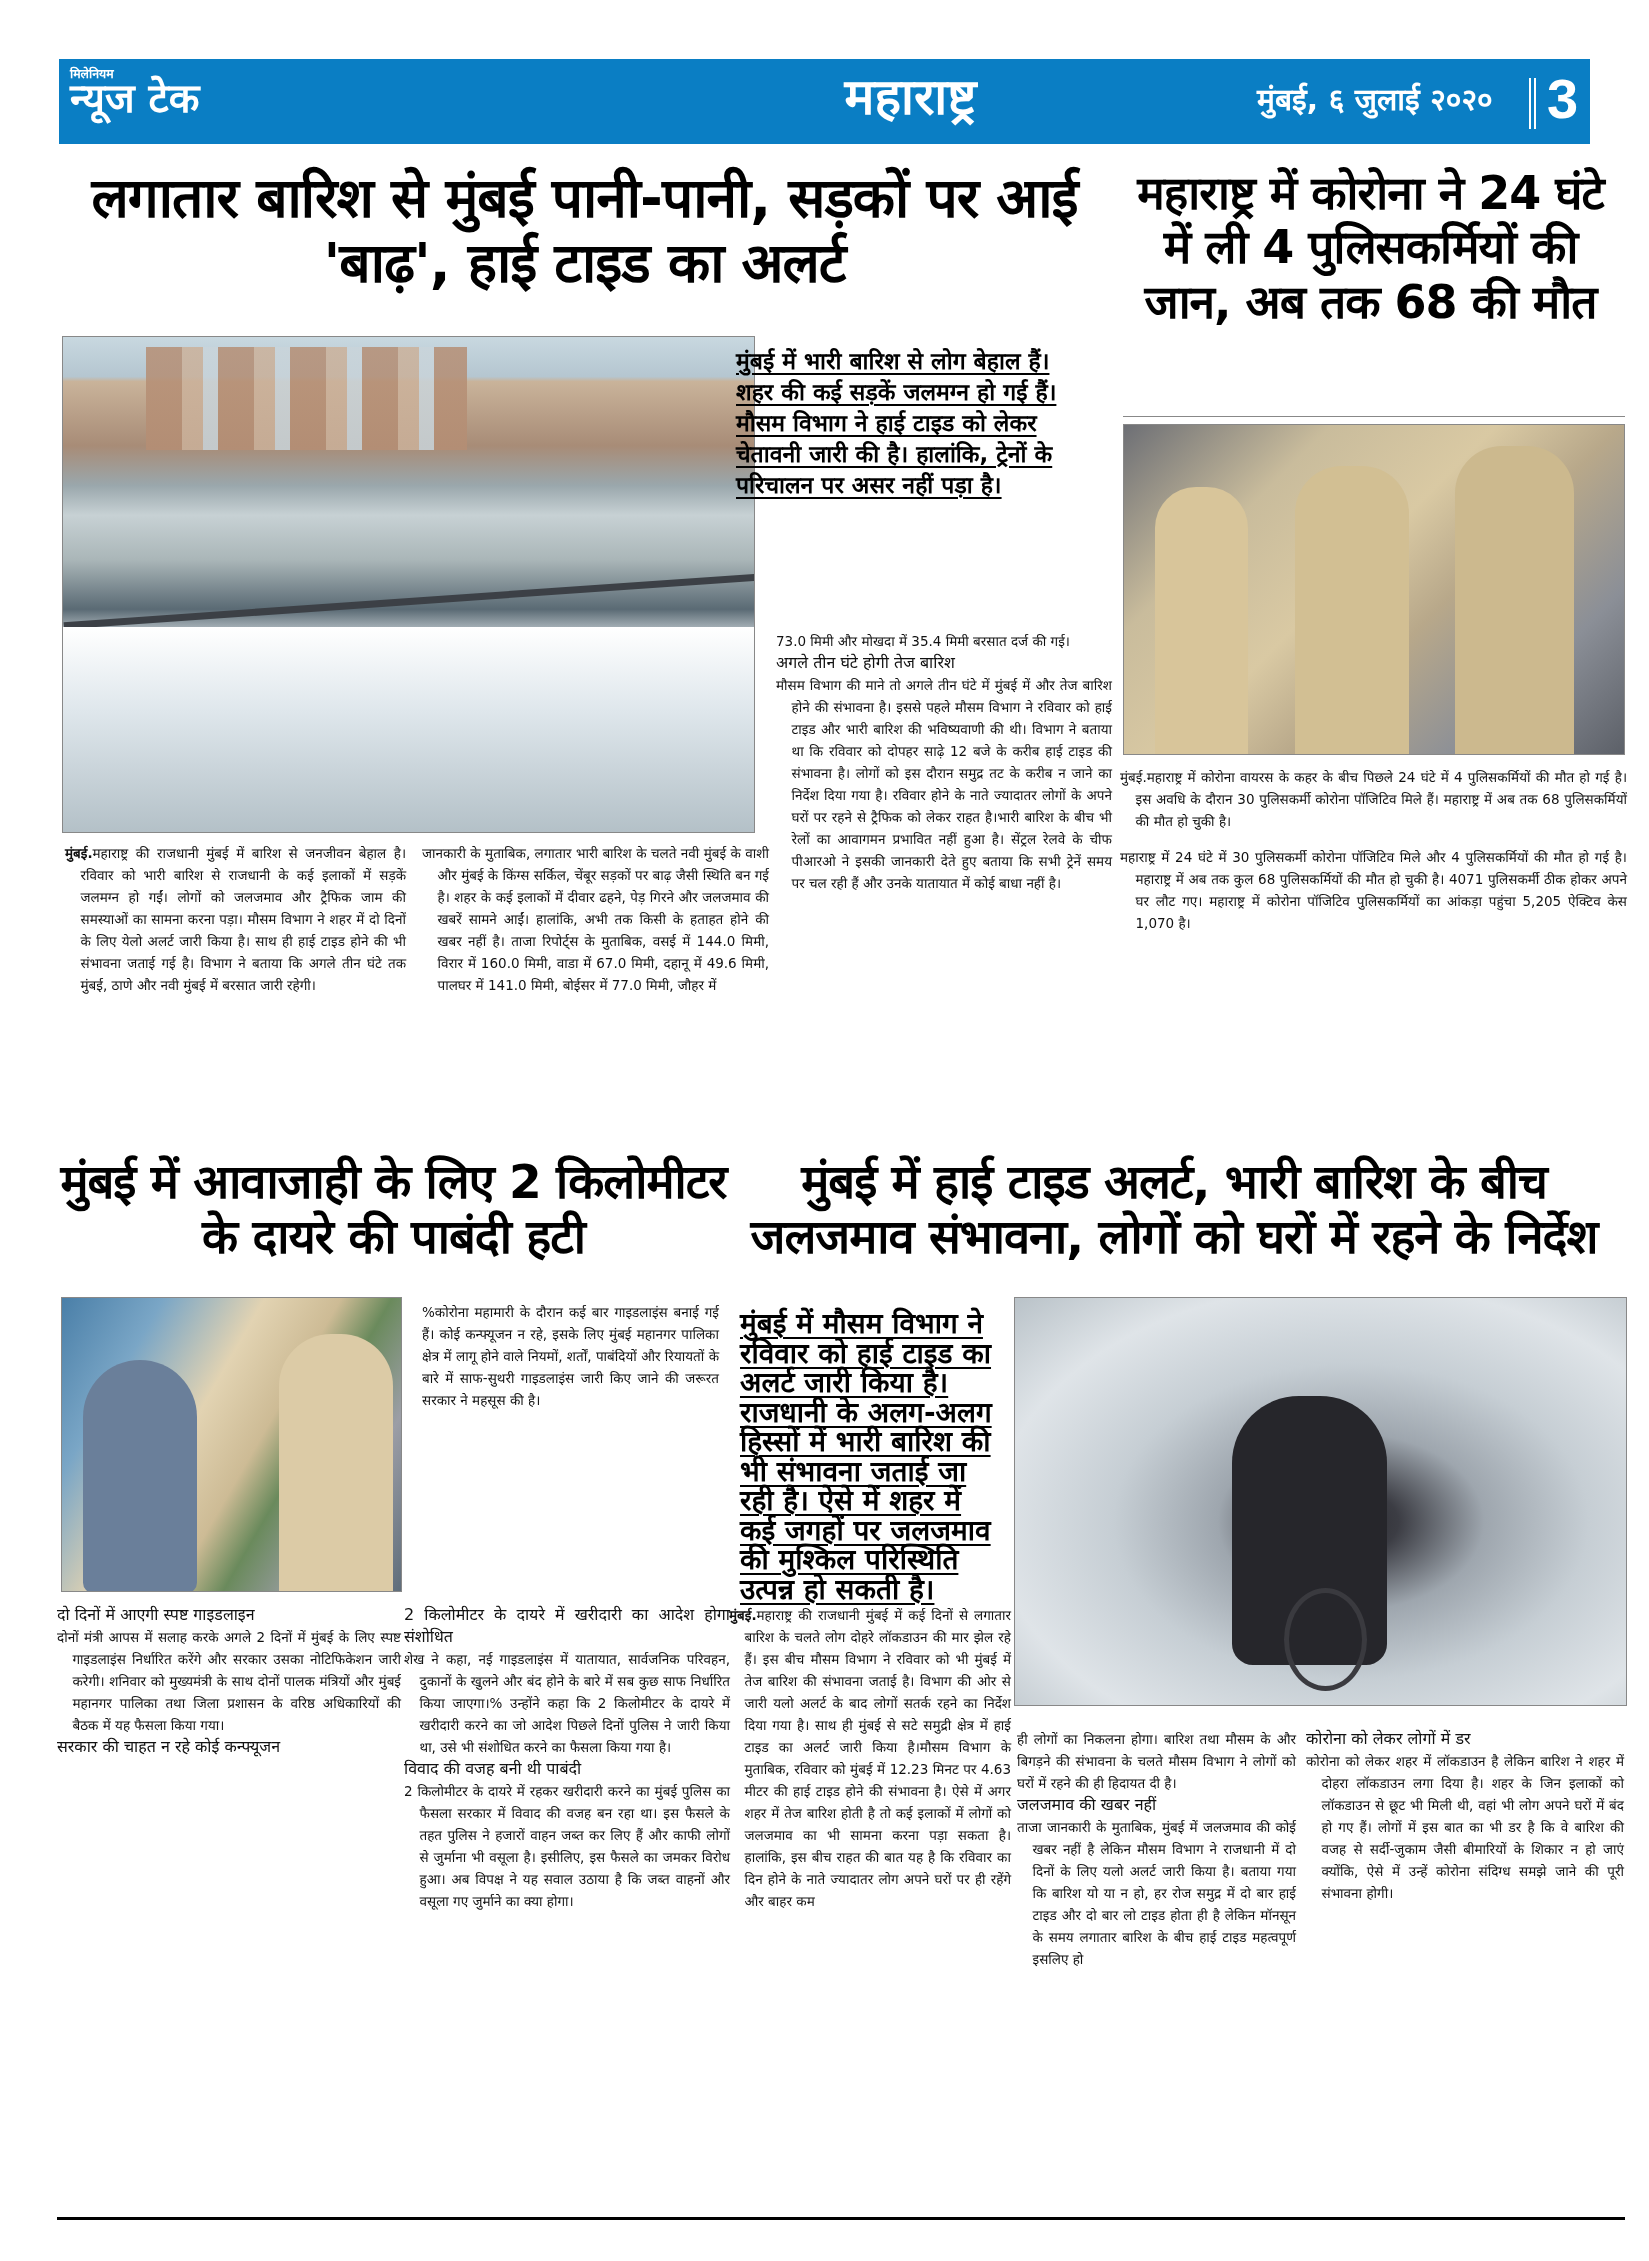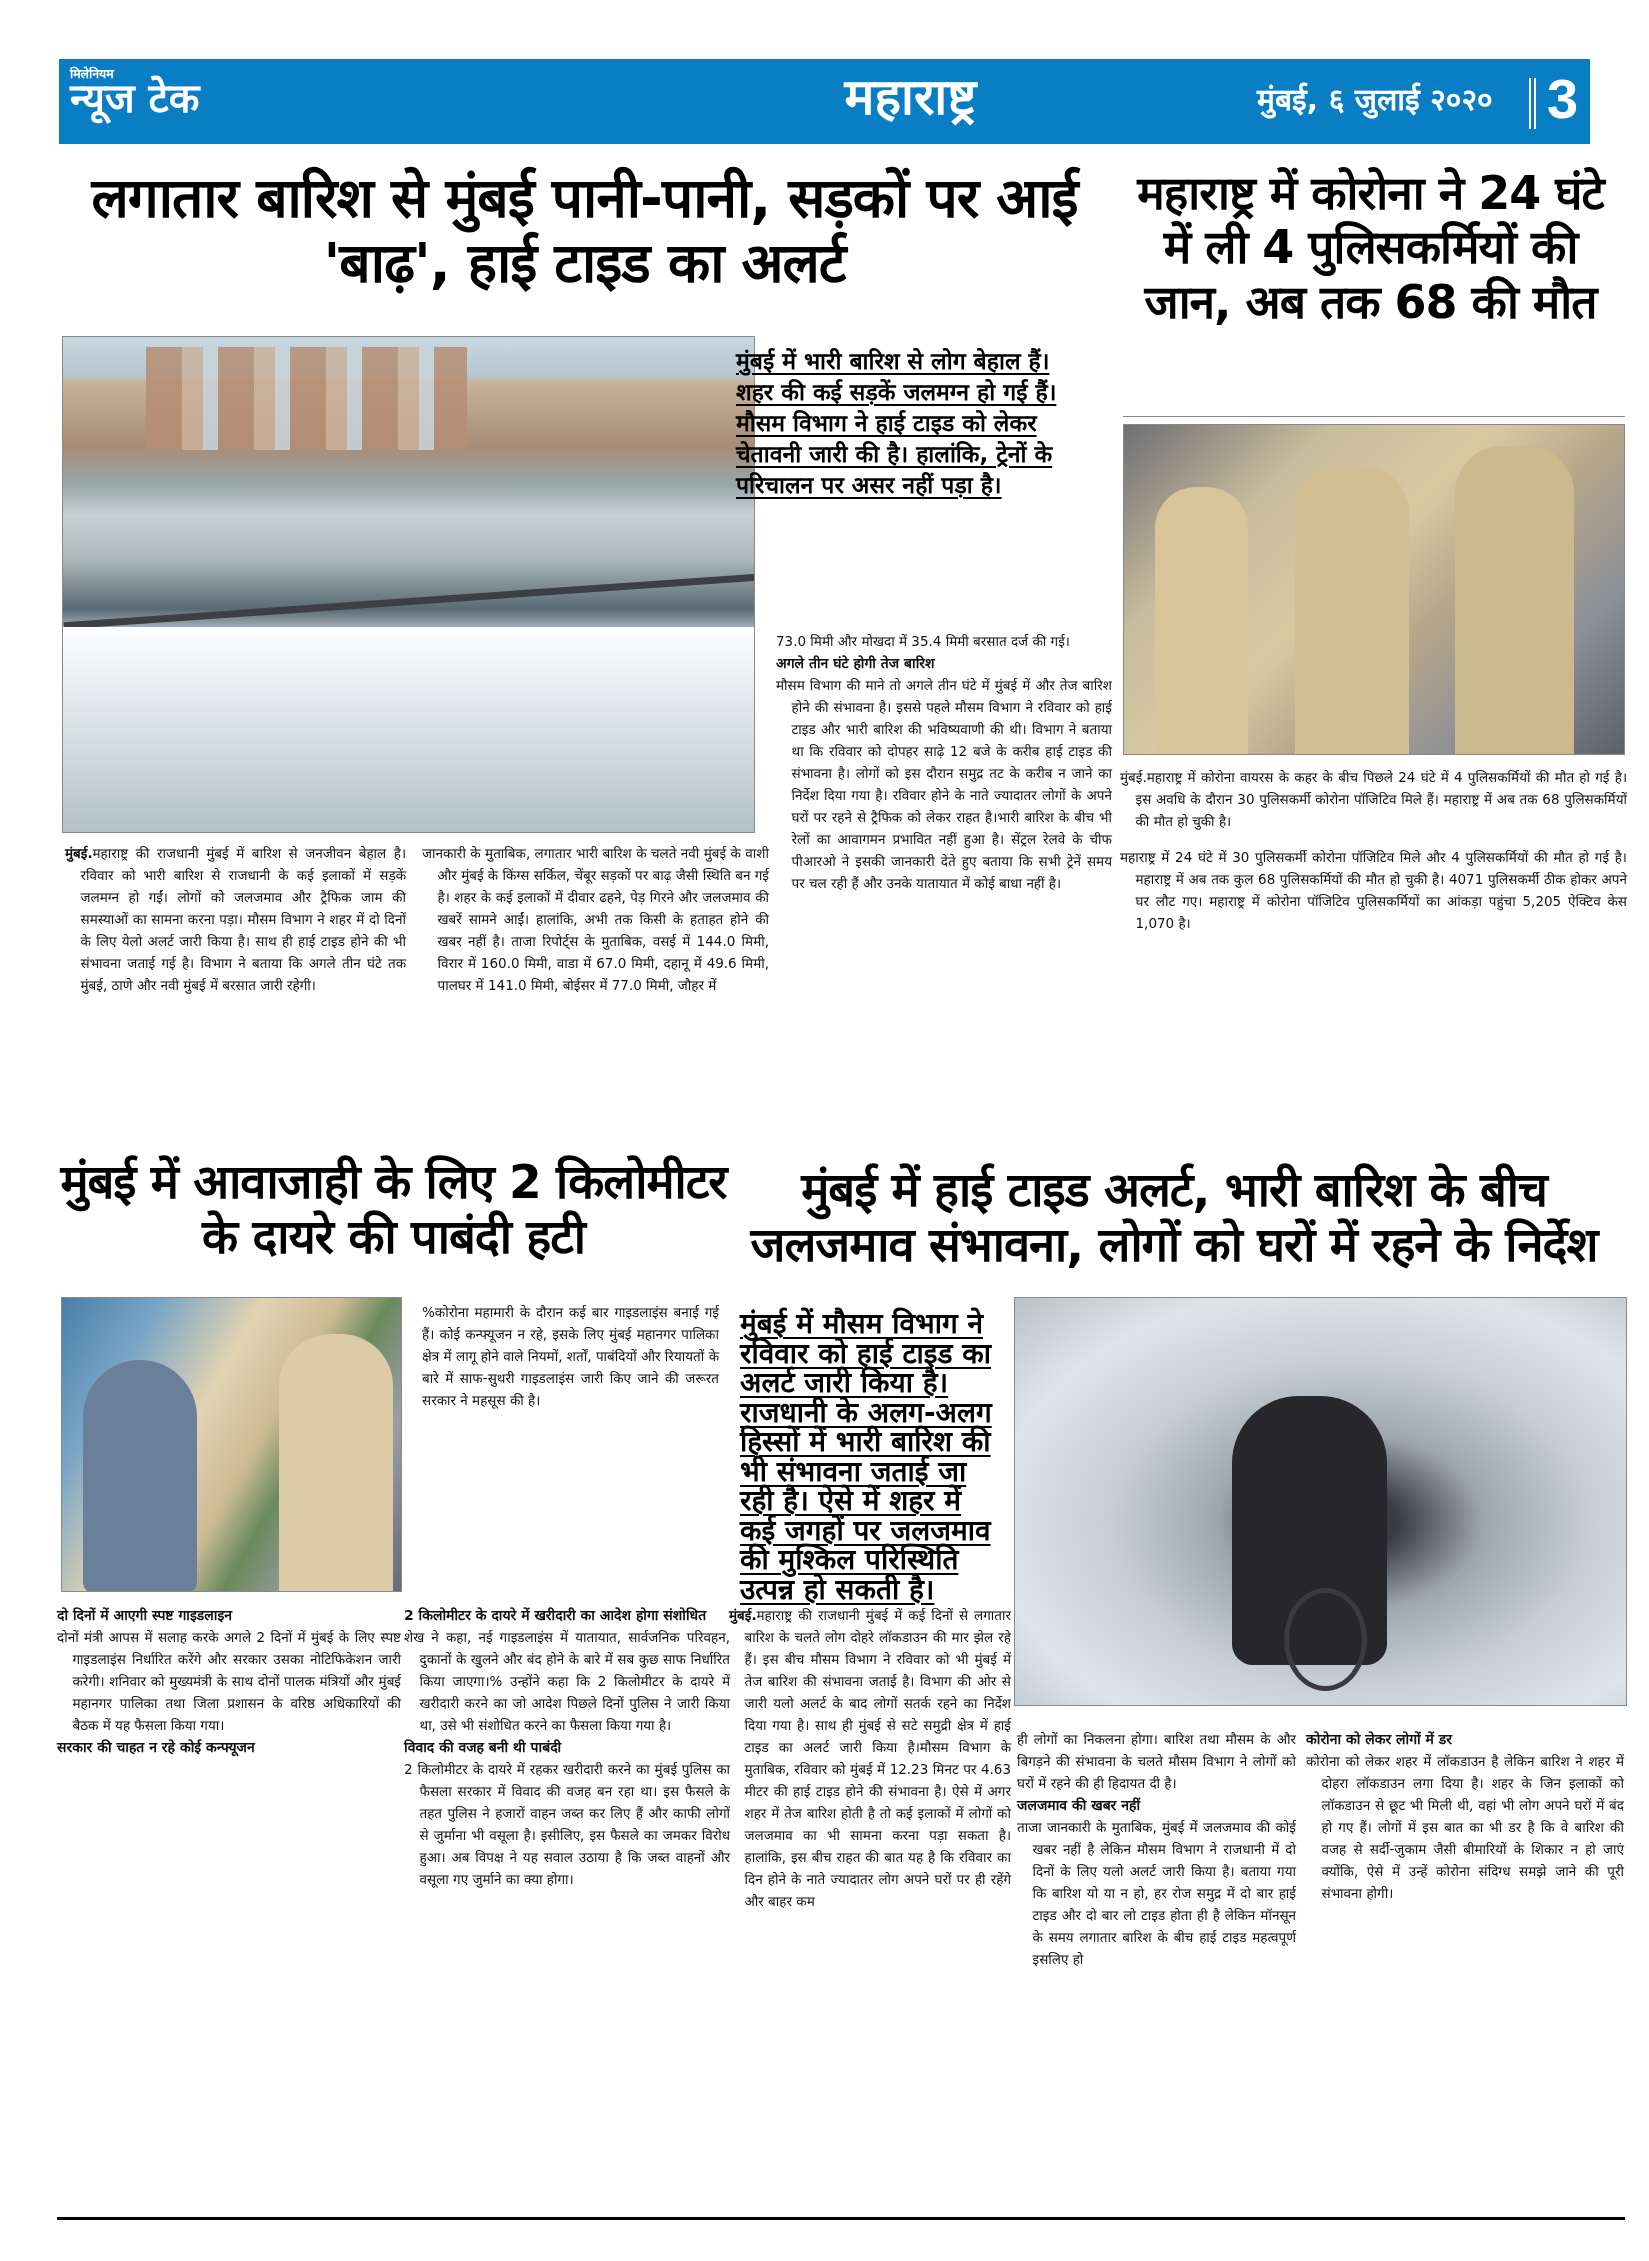--- a/index.html
+++ b/index.html
@@ -14,38 +14,38 @@
   #section-title { left: 776px; top: 72px; width: 269px; text-align: center; font-size: 50px; color: #fff; font-weight: bold; line-height: 1; }
   #date-line { left: 1257px; top: 78px; font-size: 30px; color: #fff; font-weight: bold; }
   #page-divider { left: 1529px; top: 78px; width: 7.2px; height: 51px; border-left: 2.1px solid #fff; border-right: 2.1px solid #fff; }
   #page-number { left: 1547px; top: 71px; font-size: 56px; color: #fff; font-weight: bold; line-height: 1; font-family: "Liberation Sans", sans-serif; }
 
   
   .hl { font-family: "DejaVu Sans", sans-serif; font-weight: bold; color: #000; line-height: 1.18; text-align: center; letter-spacing: -1px; }
   #hl-main { left: 62px; top: 166px; width: 1045px; font-size: 55px; }
   #hl-police { left: 1117px; top: 166px; width: 507px; font-size: 46px; }
   #hl-travel { left: 57px; top: 1154px; width: 673px; font-size: 47px; }
-  #hl-tide { left: 724px; top: 1154px; width: 900px; font-size: 47px; margin-top: 8px; }
+  #hl-tide { left: 724px; top: 1154px; width: 900px; font-size: 47px; }
 
   
   .photo { overflow: hidden; border: 1px solid #888; }
   #photo-flood { left: 62px; top: 336px; width: 693px; height: 497px;
     background: linear-gradient(180deg, #c8d8e0 0%, #b5c6d0 8%, #c9b39a 9%, #a88c77 22%, #9aa7ac 30%, #c7d1d4 36%, #aab6b8 45%, #5a6a74 55%, #e6ecef 62%, #c5d0d6 78%, #8d9aa2 100%); }
   #photo-police { left: 1123px; top: 424px; width: 502px; height: 331px;
     background: linear-gradient(135deg, #6d6f75 0%, #c9bc9c 25%, #d9c9a3 45%, #b8a88a 60%, #8b8f97 80%, #5c6068 100%); }
   #photo-checkpoint { left: 61px; top: 1297px; width: 341px; height: 295px;
     background: linear-gradient(120deg, #4a7fa8 0%, #7aa6c6 20%, #e2d3b2 40%, #cdbb95 55%, #6a8a5c 65%, #9c9ea6 80%, #5f6d7a 100%); }
   #photo-rain { left: 1014px; top: 1297px; width: 613px; height: 409px;
     background: radial-gradient(ellipse at 55% 55%, #2b2b30 0%, #3c3d44 10%, #9ea6ae 28%, #c6ced4 50%, #dfe4e8 75%, #b9c2c8 100%); }
   .photo-shape { position: absolute; }
 
   
   .col { font-family: "DejaVu Sans", sans-serif; font-size: 13.5px; line-height: 22px; text-align: justify; color: #111; }
   .col p { text-indent: -15.5px; padding-left: 15.5px; }
-  .col .sub { font-weight: bold; font-size: 14px; text-indent: 0; padding-left: 0; }
+  .col .sub { font-weight: normal; font-size: 16px; text-indent: 0; padding-left: 0; }
   .col .dateline { font-weight: bold; }
   .lead { font-weight: bold; font-size: 23px; line-height: 31px; color: #000; text-decoration: underline; text-decoration-thickness: 1.6px; text-underline-offset: 4.1px; }
 
   #c1-col1 { left: 65px; top: 842px; width: 341px; }
   #c1-col2 { left: 422px; top: 842px; width: 347px; }
   #c1-lead { left: 736px; top: 346px; width: 331px; }
   #c1-col3 { left: 776px; top: 630px; width: 336px; }
   #c2-col { left: 1120px; top: 766px; width: 507px; }
 
   #c3-colA { left: 422px; top: 1301px; width: 297px; }

